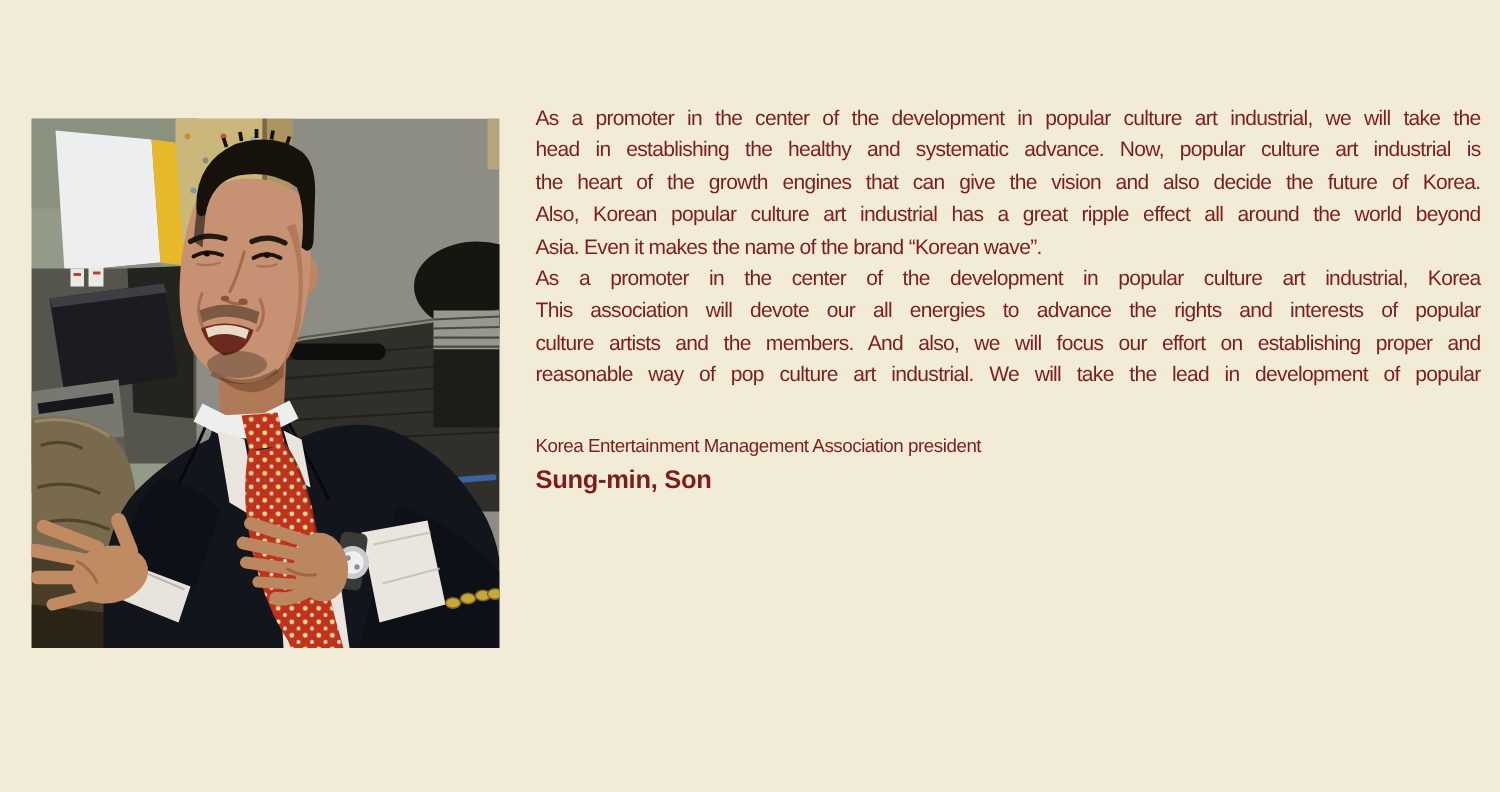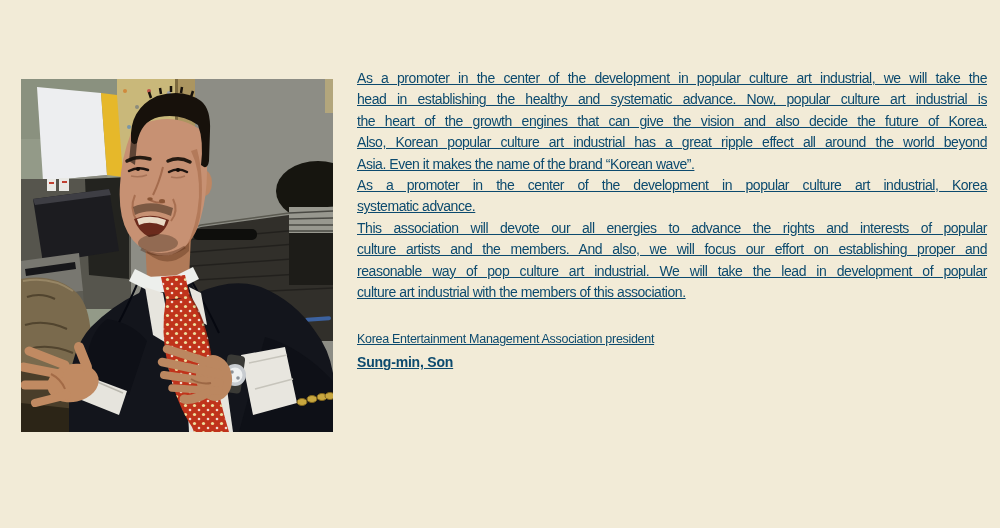--- a/index.html
+++ b/index.html
@@ -31,21 +31,21 @@
     text-align-last: left;
   }
   .sig-title {
     margin-top: 29px;
     font-size: 12.5px;
     letter-spacing: -0.3px;
     line-height: 15px;
   }
   .sig-name {
     margin-top: 4px;
-    font-size: 14px;
+    font-size: 17px;
     font-weight: bold;
     letter-spacing: -0.2px;
     line-height: 22px;
   }
 </style>
 </head>
 <body style="background: rgb(242, 235, 215);">
 
 <div class="photo-frame">
   <svg viewBox="0 0 312 353" xmlns="http://www.w3.org/2000/svg">
@@ -201,29 +201,27 @@
 
     <g>
       <ellipse cx="281" cy="323" rx="5" ry="3.5" fill="#c8a73f" stroke="#7c621c"></ellipse>
       <ellipse cx="291" cy="320" rx="5" ry="3.5" fill="#c8a73f" stroke="#7c621c"></ellipse>
       <ellipse cx="301" cy="318" rx="5" ry="3.5" fill="#c8a73f" stroke="#7c621c"></ellipse>
       <ellipse cx="309" cy="317" rx="5" ry="3.5" fill="#c8a73f" stroke="#7c621c"></ellipse>
     </g>
   </svg>
 </div>
 
-<div class="text-col" style="color: #0c4a6e; text-decoration: underline;">
+<div class="text-col" style="color: #7f1d1d;">
   <div>
       <div class="tline">As a promoter in the center of the development in popular culture art industrial, we will take the</div>
       <div class="tline">head in establishing the healthy and systematic advance. Now, popular culture art industrial is</div>
       <div class="tline">the heart of the growth engines that can give the vision and also decide the future of Korea.</div>
       <div class="tline">Also, Korean popular culture art industrial has a great ripple effect all around the world beyond</div>
       <div class="tline last">Asia. Even it makes the name of the brand “Korean wave”.</div>
       <div class="tline">As a promoter in the center of the development in popular culture art industrial, Korea</div>
-      <div class="tline last">systematic advance.</div>
       <div class="tline">This association will devote our all energies to advance the rights and interests of popular</div>
       <div class="tline">culture artists and the members. And also, we will focus our effort on establishing proper and</div>
       <div class="tline">reasonable way of pop culture art industrial. We will take the lead in development of popular</div>
-      <div class="tline last">culture art industrial with the members of this association.</div>
     </div>
   <div class="sig-title">Korea Entertainment Management Association president</div>
   <div class="sig-name">Sung-min, Son</div>
 </div>
 
 </body></html>

